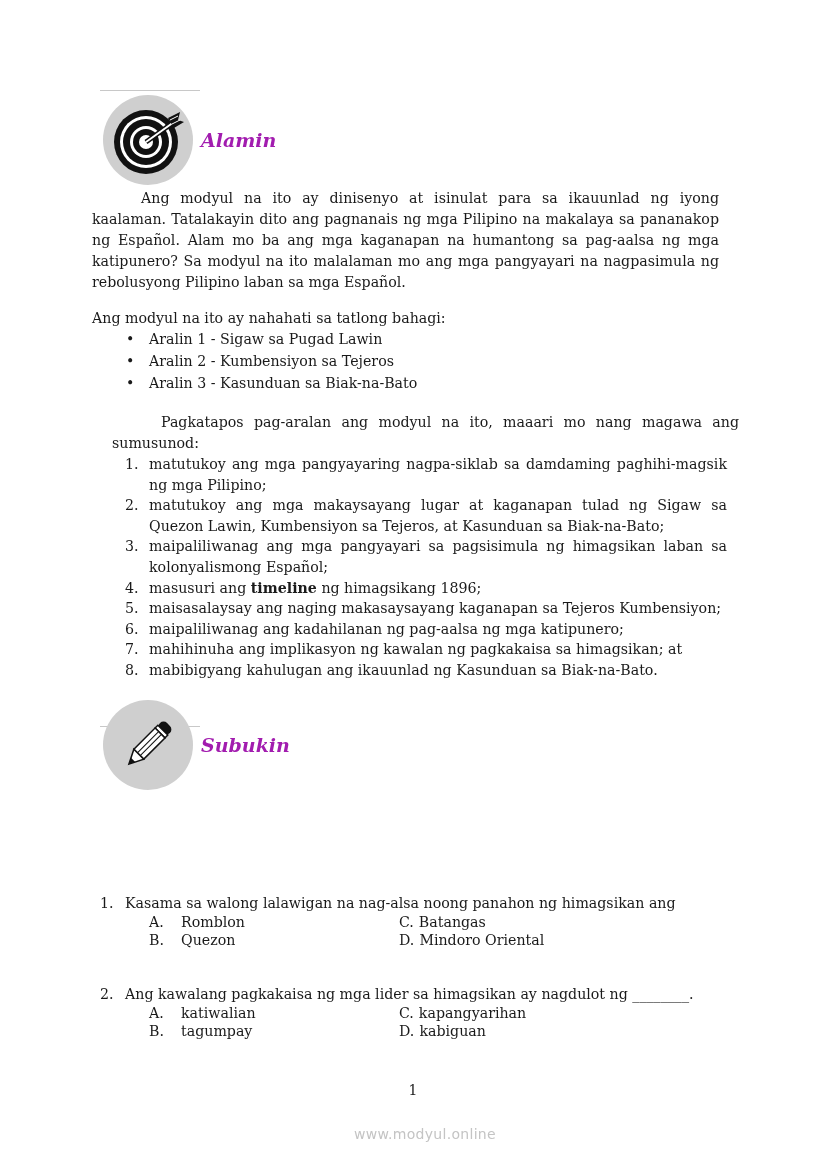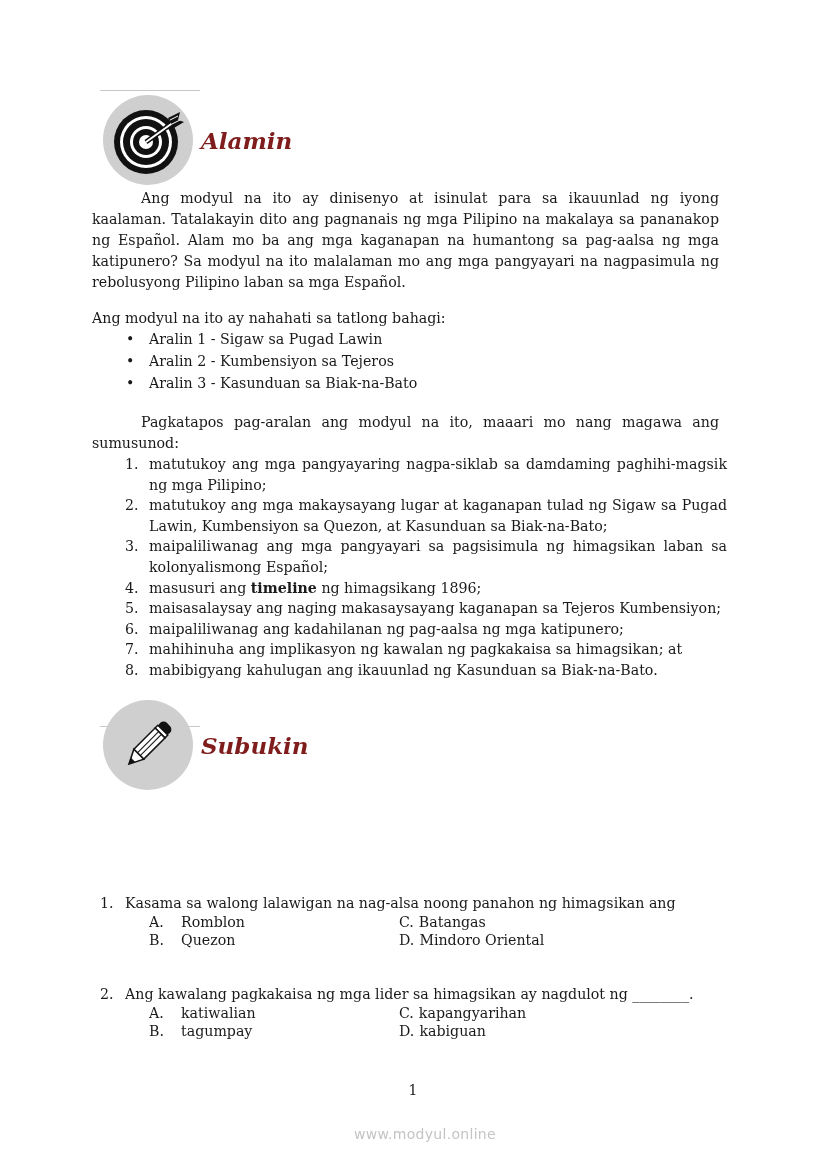--- a/index.html
+++ b/index.html
@@ -14,21 +14,21 @@
     }
     .section-head {
       position: absolute; left: 103px; display: flex; align-items: center;
     }
     .icon-circle {
       width: 90px; height: 90px; border-radius: 50%; background: #cfcfcf;
       display: flex; align-items: center; justify-content: center;
     }
     .section-title {
       font-family: "DejaVu Serif", serif; font-weight: bold; font-style: italic;
-      font-size: 23px; color: #7f1d1d; margin-left: 8px;
+      font-size: 19px; color: #a21caf; margin-left: 8px;
     }
     .para {
       position: absolute; left: 92px; width: 627px;
       line-height: 21px; text-align: justify; margin: 0;
     }
     .indent { text-indent: 49px; }
     ul.bullets {
       position: absolute; left: 100px; width: 627px; margin: 0; padding: 0; list-style: none;
     }
     ul.bullets li { position: relative; padding-left: 49px; line-height: 22px; }
@@ -80,30 +80,30 @@
 <p class="para indent" style="top:188px;">Ang modyul na ito ay dinisenyo at isinulat para sa ikauunlad ng iyong kaalaman. Tatalakayin dito ang pagnanais ng mga Pilipino na makalaya sa pananakop ng Español. Alam mo ba ang mga kaganapan na humantong sa pag-aalsa ng mga katipunero? Sa modyul na ito malalaman mo ang mga pangyayari na nagpasimula ng rebolusyong Pilipino laban sa mga Español.</p>
 
 <p class="para" style="top:308px;">Ang modyul na ito ay nahahati sa tatlong bahagi:</p>
 
 <ul class="bullets" style="top:328px;">
   <li>Aralin 1 - Sigaw sa Pugad Lawin</li>
   <li>Aralin 2 - Kumbensiyon sa Tejeros</li>
   <li>Aralin 3 - Kasunduan sa Biak-na-Bato</li>
 </ul>
 
-<p class="para indent" style="top:412px;">Pagkatapos pag-aralan ang modyul na ito, maaari mo nang magawa ang sumusunod:</p>
+<p class="para indent" style="top:412px;margin-left:20px;">Pagkatapos pag-aralan ang modyul na ito, maaari mo nang magawa ang sumusunod:</p>
 
 <ol class="objectives" style="top:454px;">
   <li>
     <span class="num">1.</span>
     <span>matutukoy ang mga pangyayaring nagpa-siklab sa damdaming paghihi-magsik ng mga Pilipino;</span>
   </li>
   <li>
     <span class="num">2.</span>
-    <span>matutukoy ang mga makaysayang lugar at kaganapan tulad ng Sigaw sa Pugad Lawin, Kumbensiyon sa Quezon, at Kasunduan sa Biak-na-Bato;</span>
+    <span>matutukoy ang mga makaysayang lugar at kaganapan tulad ng Sigaw sa Quezon Lawin, Kumbensiyon sa Tejeros, at Kasunduan sa Biak-na-Bato;</span>
   </li>
   <li>
     <span class="num">3.</span>
     <span>maipaliliwanag ang mga pangyayari sa pagsisimula ng himagsikan laban sa kolonyalismong Español;</span>
   </li>
   <li>
     <span class="num">4.</span>
     <span>masusuri ang </span><b>timeline</b><span> ng himagsikang 1896;</span>
   </li>
   <li>

